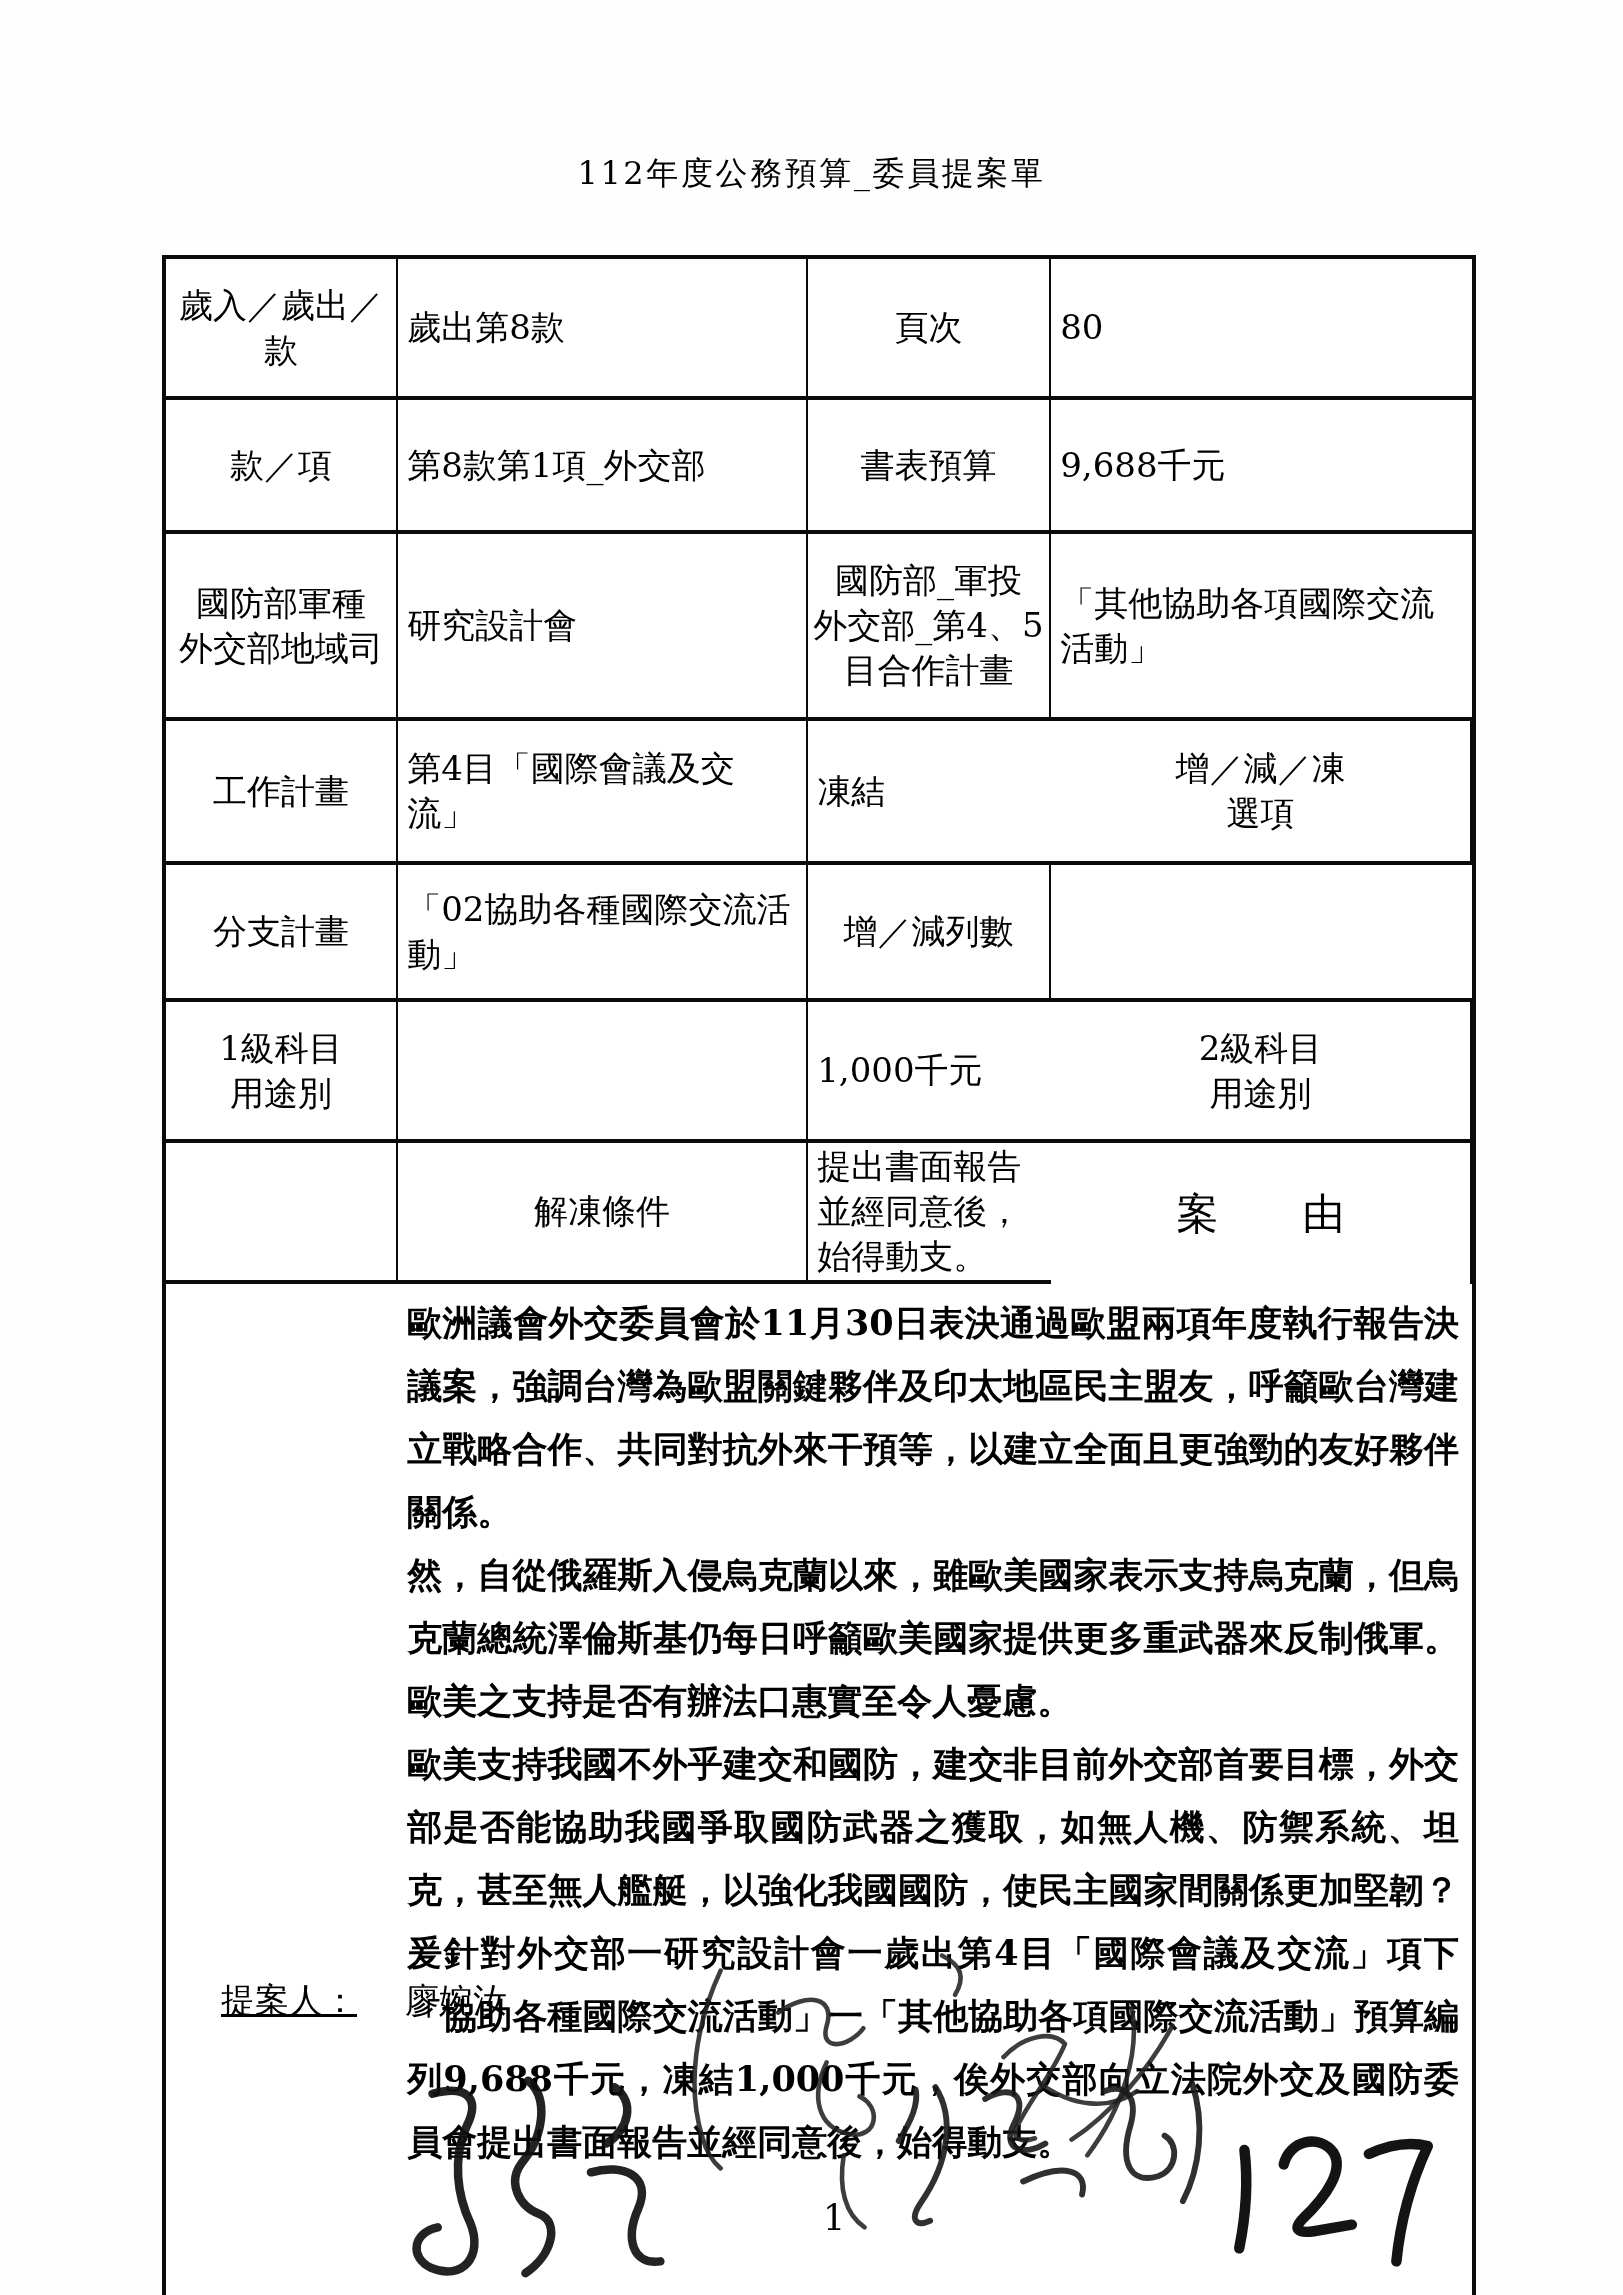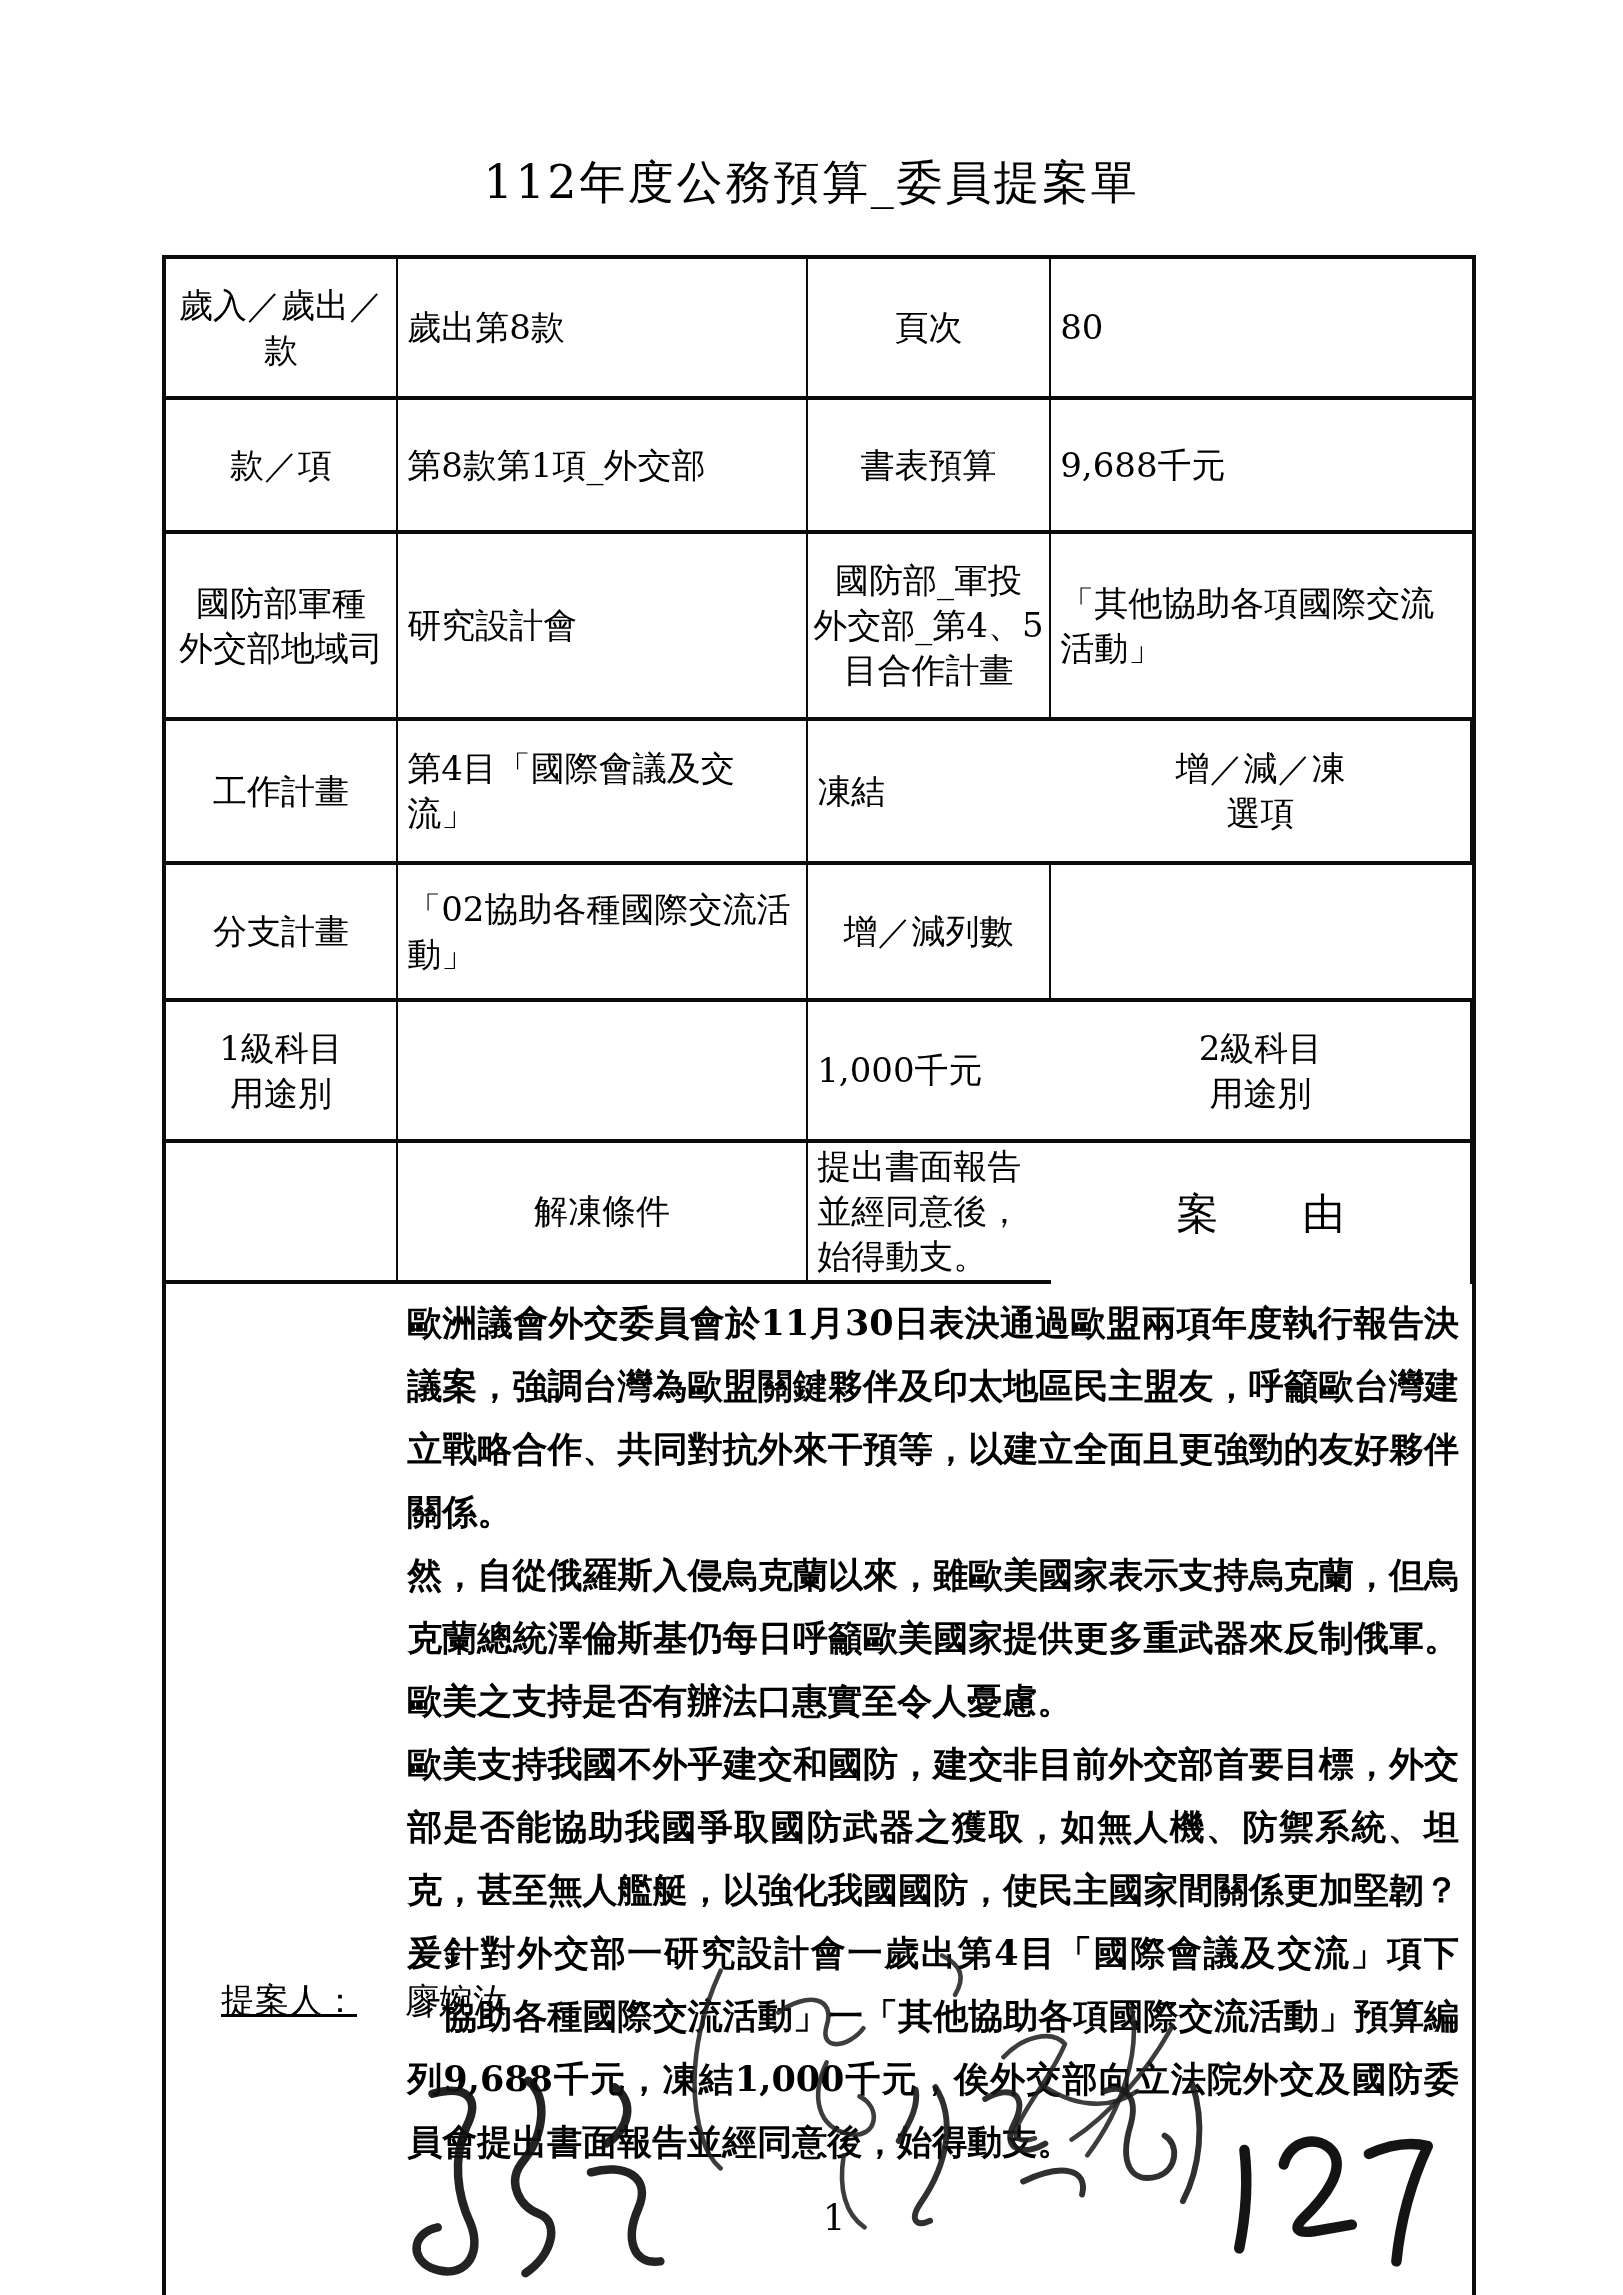--- a/index.html
+++ b/index.html
@@ -2,21 +2,21 @@
 <html style="font-size:10.5px"><head>
 <meta charset="utf-8">
 <style>
   html,body{margin:0;padding:0;background:#888;}
   .page{
     position:relative;width:1623px;height:2295px;background:#fefefe;
     font-family:"DejaVu Serif","Liberation Serif",serif;color:#000;overflow:hidden;
   }
   .doc-title{
     position:absolute;top:152px;left:0;width:100%;text-align:center;
-    font-size:46px;letter-spacing:2.6px;font-weight:400;white-space:nowrap;
+    font-size:32px;letter-spacing:2.6px;font-weight:400;white-space:nowrap;
   }
   .tbl{
     position:absolute;left:162px;top:255px;width:1314px;height:2172px;
     display:grid;grid-template-columns:232px 410px 243px 1fr;
     grid-template-rows:141px 134px 187px 144px 137px 141px 141px 1fr;
     border:4.6px solid #0b0b0b;box-sizing:border-box;background:#fff;
   }
   .cell{
     border-right:2.6px solid #0b0b0b;border-bottom:4.6px solid #0b0b0b;
     box-sizing:border-box;display:flex;align-items:center;

